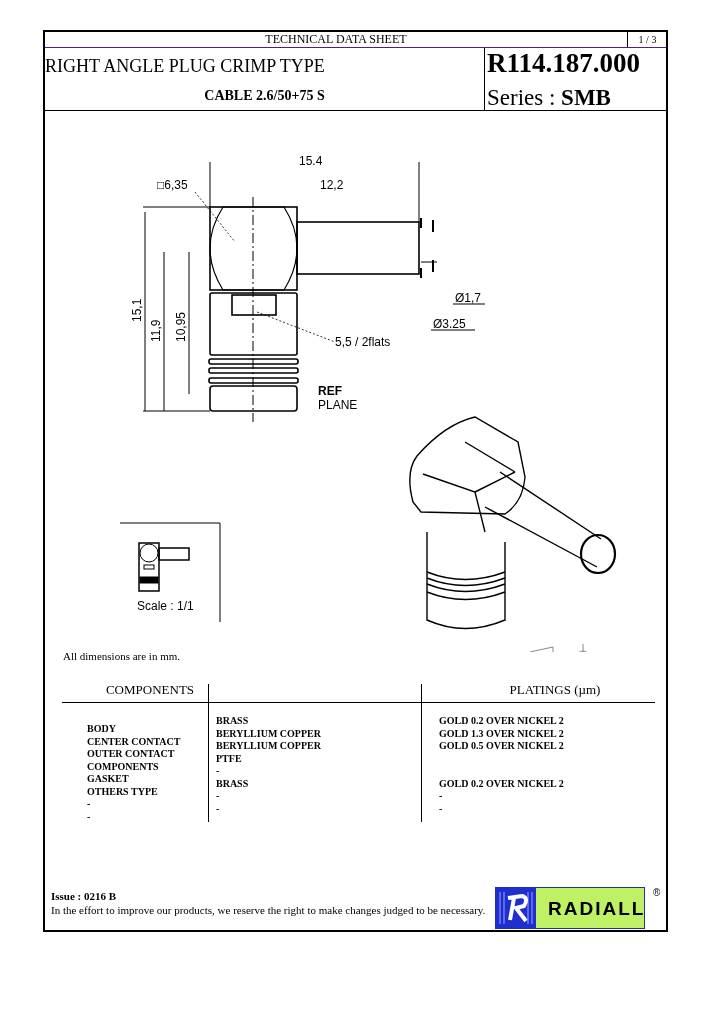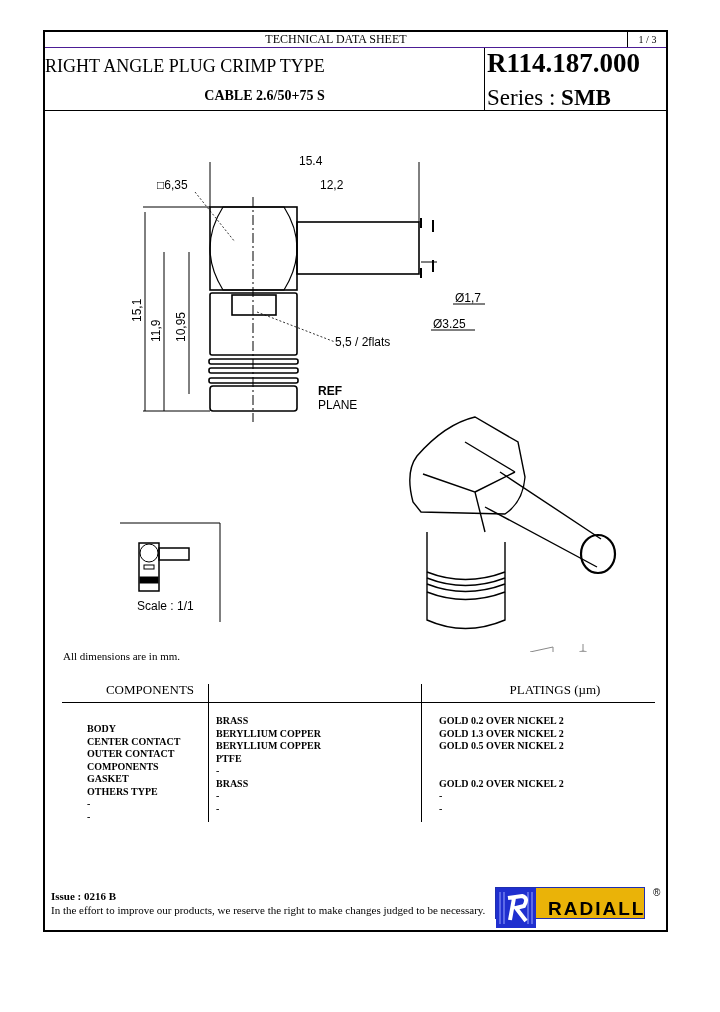--- a/index.html
+++ b/index.html
@@ -18,21 +18,21 @@
   .hdr-bottom { position:absolute; left:0; top:78px; width:621px; border-top:1px solid #000; }
   .drawing { position:absolute; left:0; top:0; }
   .dim { font-family:"Liberation Sans", sans-serif; font-size:12px; }
   .note { position:absolute; left:18px; top:618px; font-size:11px; }
   .tbl-head { position:absolute; top:650px; font-size:13px; text-align:center; }
   .tbl-line { position:absolute; left:17px; top:670px; width:593px; border-top:1px solid #000; }
   .vsep { position:absolute; border-left:1px solid #000; }
   .col { position:absolute; top:683px; font-size:10px; font-weight:bold; line-height:12.5px; }
   .issue { position:absolute; left:6px; top:858px; font-size:11px; font-weight:bold; }
   .disclaimer { position:absolute; left:6px; top:872px; width:440px; font-size:11px; line-height:13px; }
-  .logo { position:absolute; left:450px; top:855px; width:150px; height:32px; border:1px solid #1f2fb0; box-sizing:border-box; background:#eab308; }
+  .logo { position:absolute; left:450px; top:855px; width:150px; height:42px; border:1px solid #1f2fb0; box-sizing:border-box; background:#bef264; }
   .logo-mark { position:absolute; left:0; top:0; width:40px; height:40px; background:#1f2fcf; }
   .logo-text { position:absolute; left:52px; top:10px; font-family:"Liberation Sans", sans-serif; font-weight:bold; font-size:19px; letter-spacing:2px; }
   .logo-reg { position:absolute; left:608px; top:855px; font-family:"Liberation Sans", sans-serif; font-size:10px; }
 </style>
 </head>
 <body>
 
 <div class="sheet">
   <div class="hdr-row1">
     <div class="hdr-title">TECHNICAL DATA SHEET</div>

